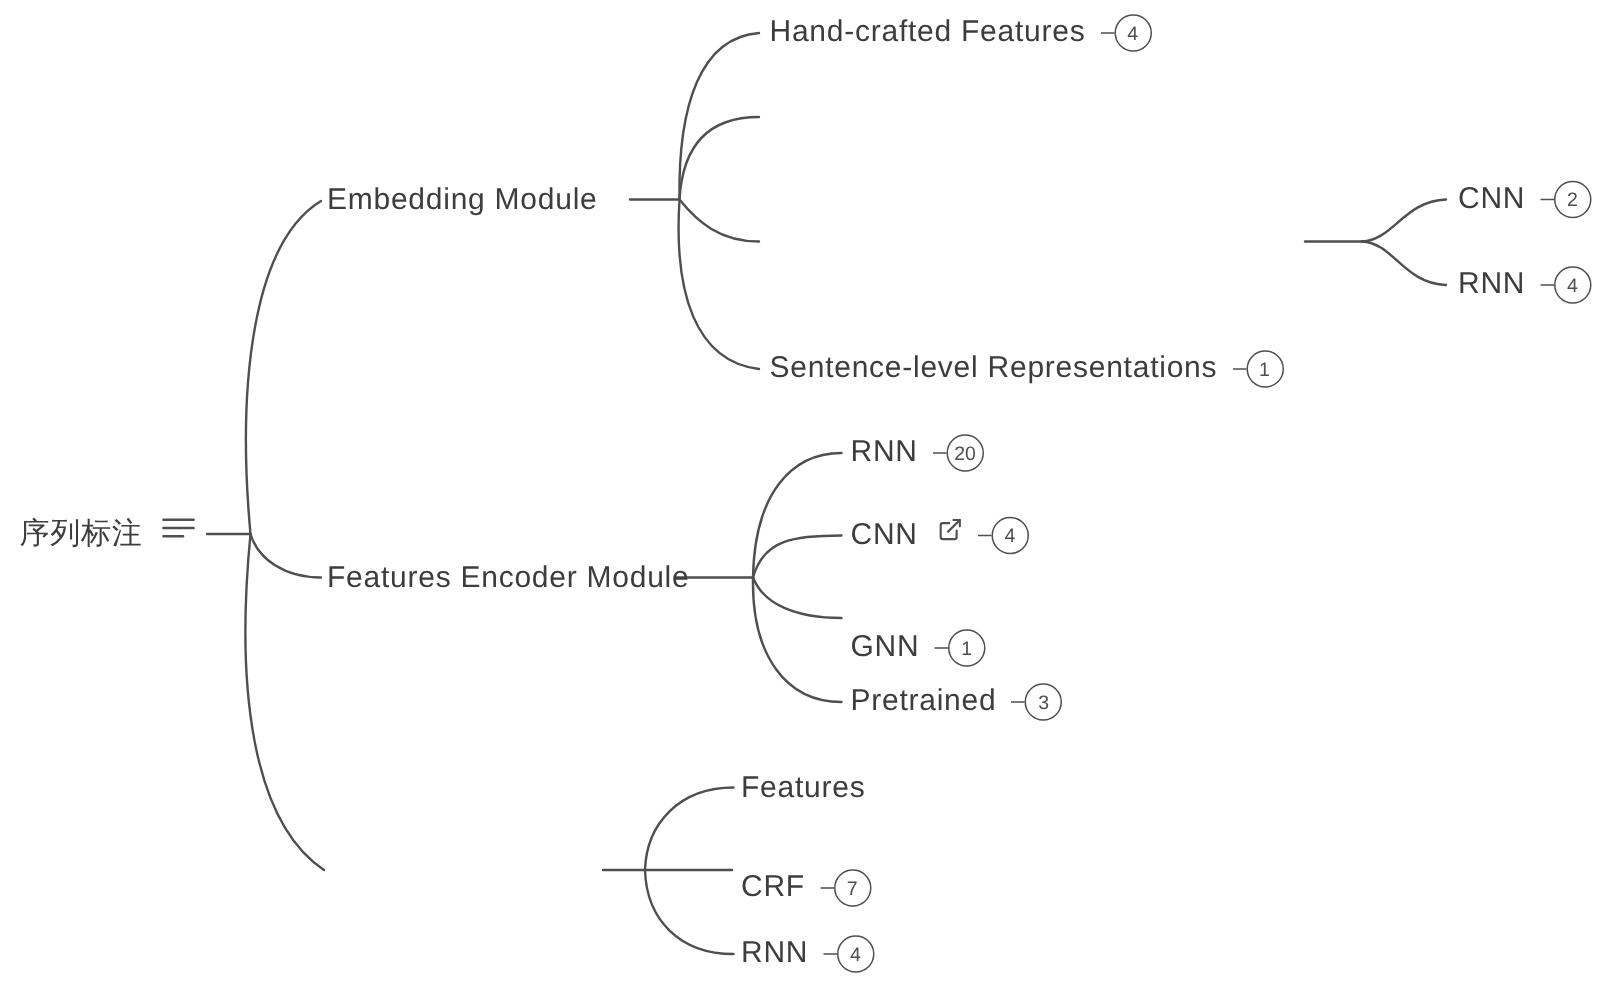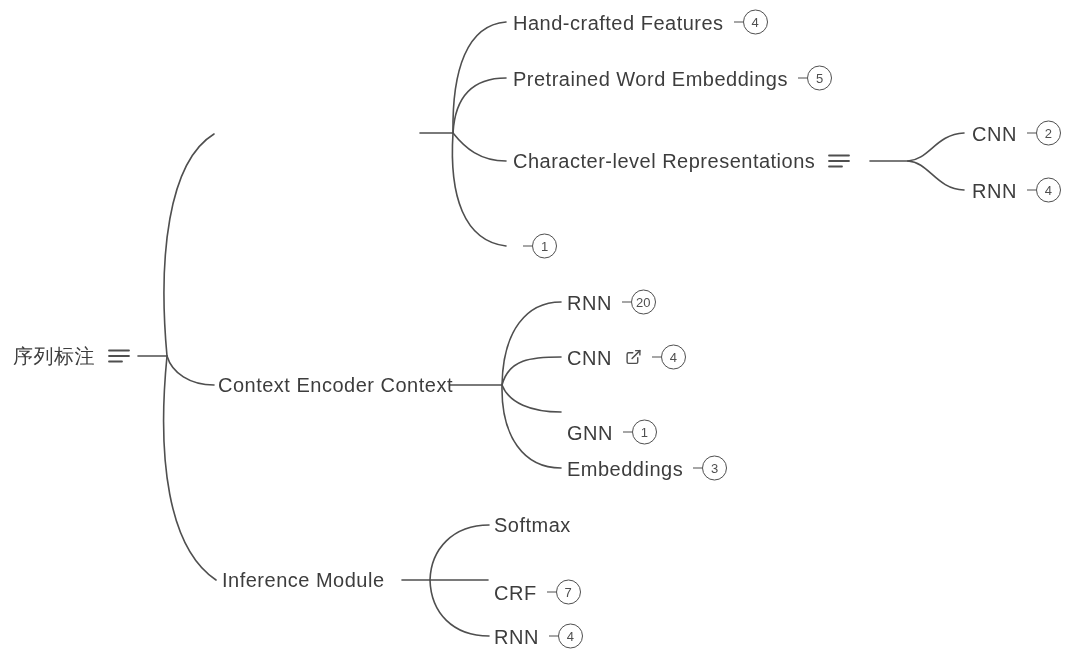--- a/index.html
+++ b/index.html
@@ -27,21 +27,21 @@
   }
   .connectors path{
     fill:none;
     stroke:currentColor;
     stroke-width:1.6;
     stroke-linecap:round;
   }
   .node{
     position:absolute;
     display:flex;
-    align-items:center;
+    align-items:flex-start;
     transform:translateY(-50%);
     white-space:nowrap;
     font-size:20px;
     letter-spacing:0.5px;
     line-height:1.2;
   }
   .node .label{color:var(--text);}
   .icon{
     display:inline-flex;
     align-items:center;
@@ -108,71 +108,60 @@
 
   <div class="node" style="left:13px;top:356px">
     <span class="label">序列标注</span>
     <span class="icon">
       <svg width="22" height="16" viewBox="0 0 22 16">
           <path d="M1,2.5 H21 M1,8 H21 M1,13.5 H14" stroke="currentColor" stroke-width="1.8" stroke-linecap="round" fill="none"></path>
         </svg>
     </span>
   </div>
 
+  <div class="node" style="left:218px;top:133px">
+    <span class="label">Embedding Module</span>
+  </div>
 
   <div class="node" style="left:513px;top:22px">
     <span class="label">Hand-crafted Features</span>
     <span class="badge">
       <span class="dash"></span>
       <span class="circle">4</span>
     </span>
   </div>
 
-  <div class="node" style="left:513px;top:78px">
-    <span class="label">Pretrained Word Embeddings</span>
-    <span class="badge">
-      <span class="dash"></span>
-      <span class="circle">5</span>
-    </span>
-  </div>
-
-  <div class="node" style="left:513px;top:161px">
-    <span class="label">Character-level Representations</span>
-    <span class="icon">
-      <svg width="22" height="16" viewBox="0 0 22 16">
-          <path d="M1,2.5 H21 M1,8 H21 M1,13.5 H14" stroke="currentColor" stroke-width="1.8" stroke-linecap="round" fill="none"></path>
-        </svg>
-    </span>
-  </div>
+
 
   <div class="node" style="left:972px;top:133px">
     <span class="label">CNN</span>
     <span class="badge">
       <span class="dash"></span>
       <span class="circle">2</span>
     </span>
   </div>
 
   <div class="node" style="left:972px;top:190px">
     <span class="label">RNN</span>
     <span class="badge">
       <span class="dash"></span>
       <span class="circle">4</span>
     </span>
   </div>
 
   <div class="node" style="left:513px;top:246px">
+    <span class="label">Sentence-level Representations</span>
     <span class="badge">
       <span class="dash"></span>
       <span class="circle">1</span>
     </span>
   </div>
 
   <div class="node" style="left:218px;top:385px">
-    <span class="label">Context Encoder Context</span>
+    <span class="label">Features Encoder Module</span>
   </div>
 
   <div class="node" style="left:567px;top:302px">
     <span class="label">RNN</span>
     <span class="badge">
       <span class="dash"></span>
       <span class="circle">20</span>
     </span>
   </div>
 
@@ -193,33 +182,30 @@
 
   <div class="node" style="left:567px;top:432px">
     <span class="label">GNN</span>
     <span class="badge">
       <span class="dash"></span>
       <span class="circle">1</span>
     </span>
   </div>
 
   <div class="node" style="left:567px;top:468px">
-    <span class="label">Embeddings</span>
+    <span class="label">Pretrained</span>
     <span class="badge">
       <span class="dash"></span>
       <span class="circle">3</span>
     </span>
   </div>
 
-  <div class="node" style="left:222px;top:580px">
-    <span class="label">Inference Module</span>
-  </div>
 
   <div class="node" style="left:494px;top:525px">
-    <span class="label">Softmax</span>
+    <span class="label">Features</span>
   </div>
 
   <div class="node" style="left:494px;top:592px">
     <span class="label">CRF</span>
     <span class="badge">
       <span class="dash"></span>
       <span class="circle">7</span>
     </span>
   </div>
 

